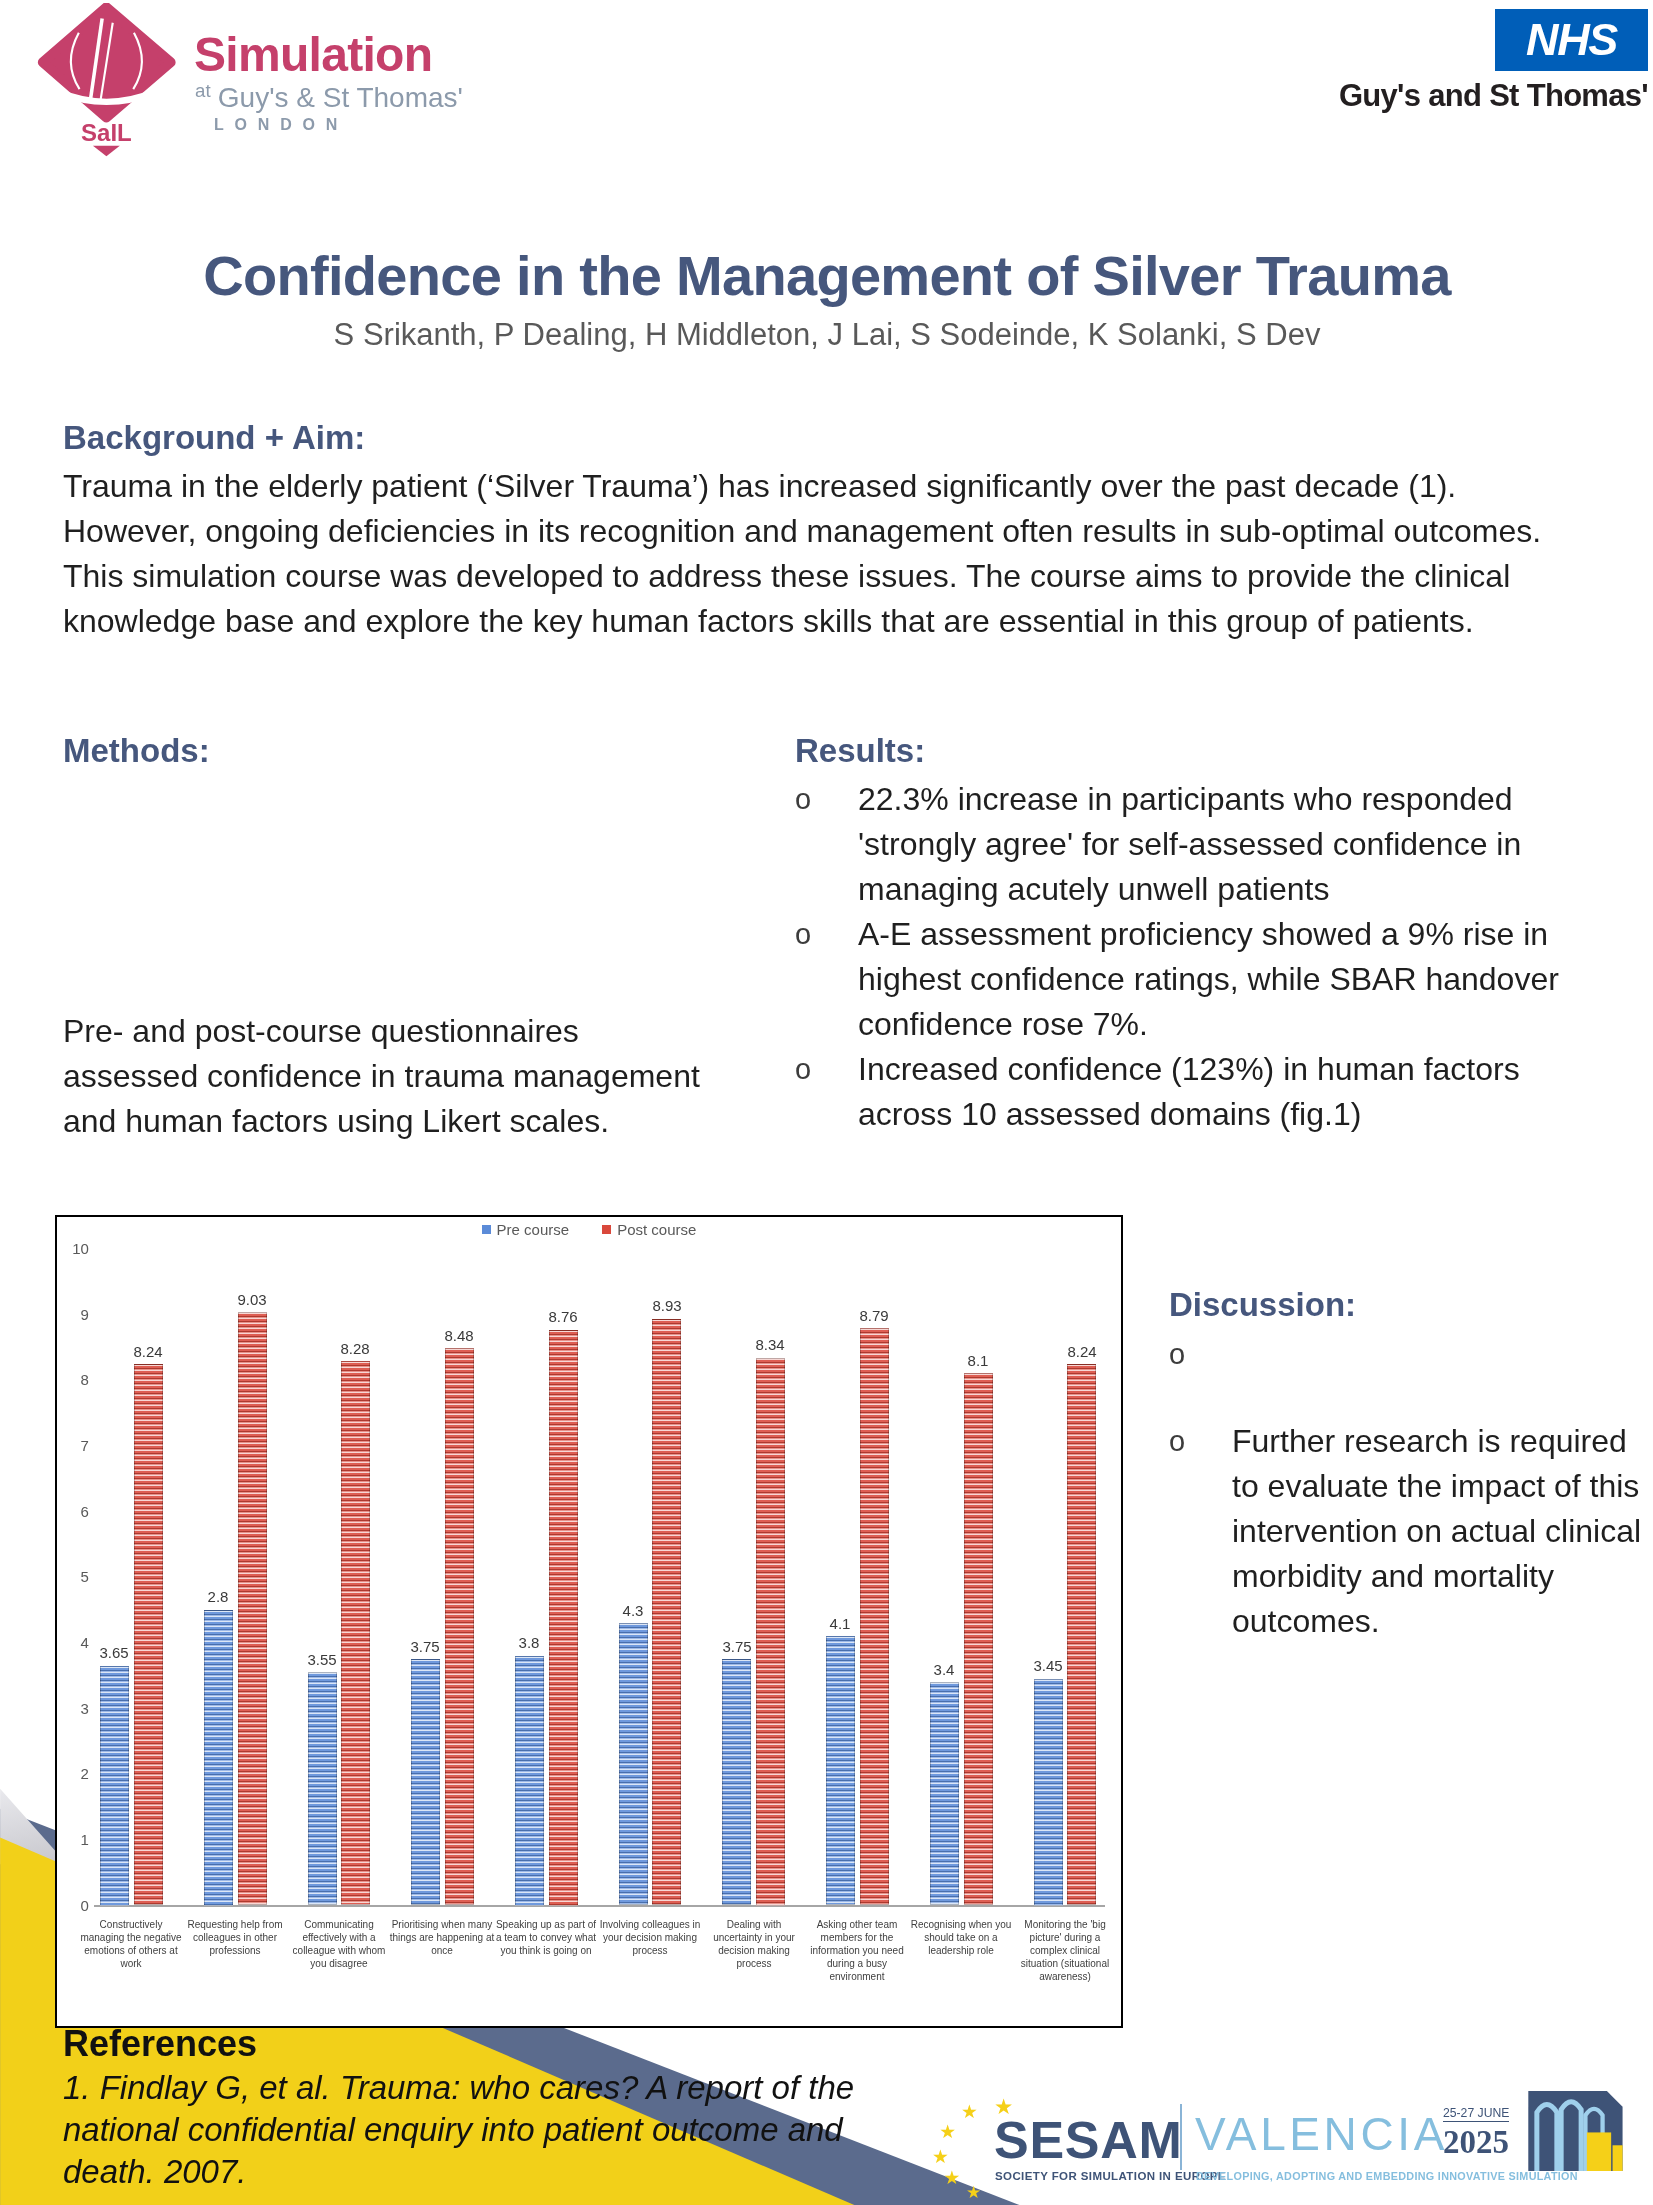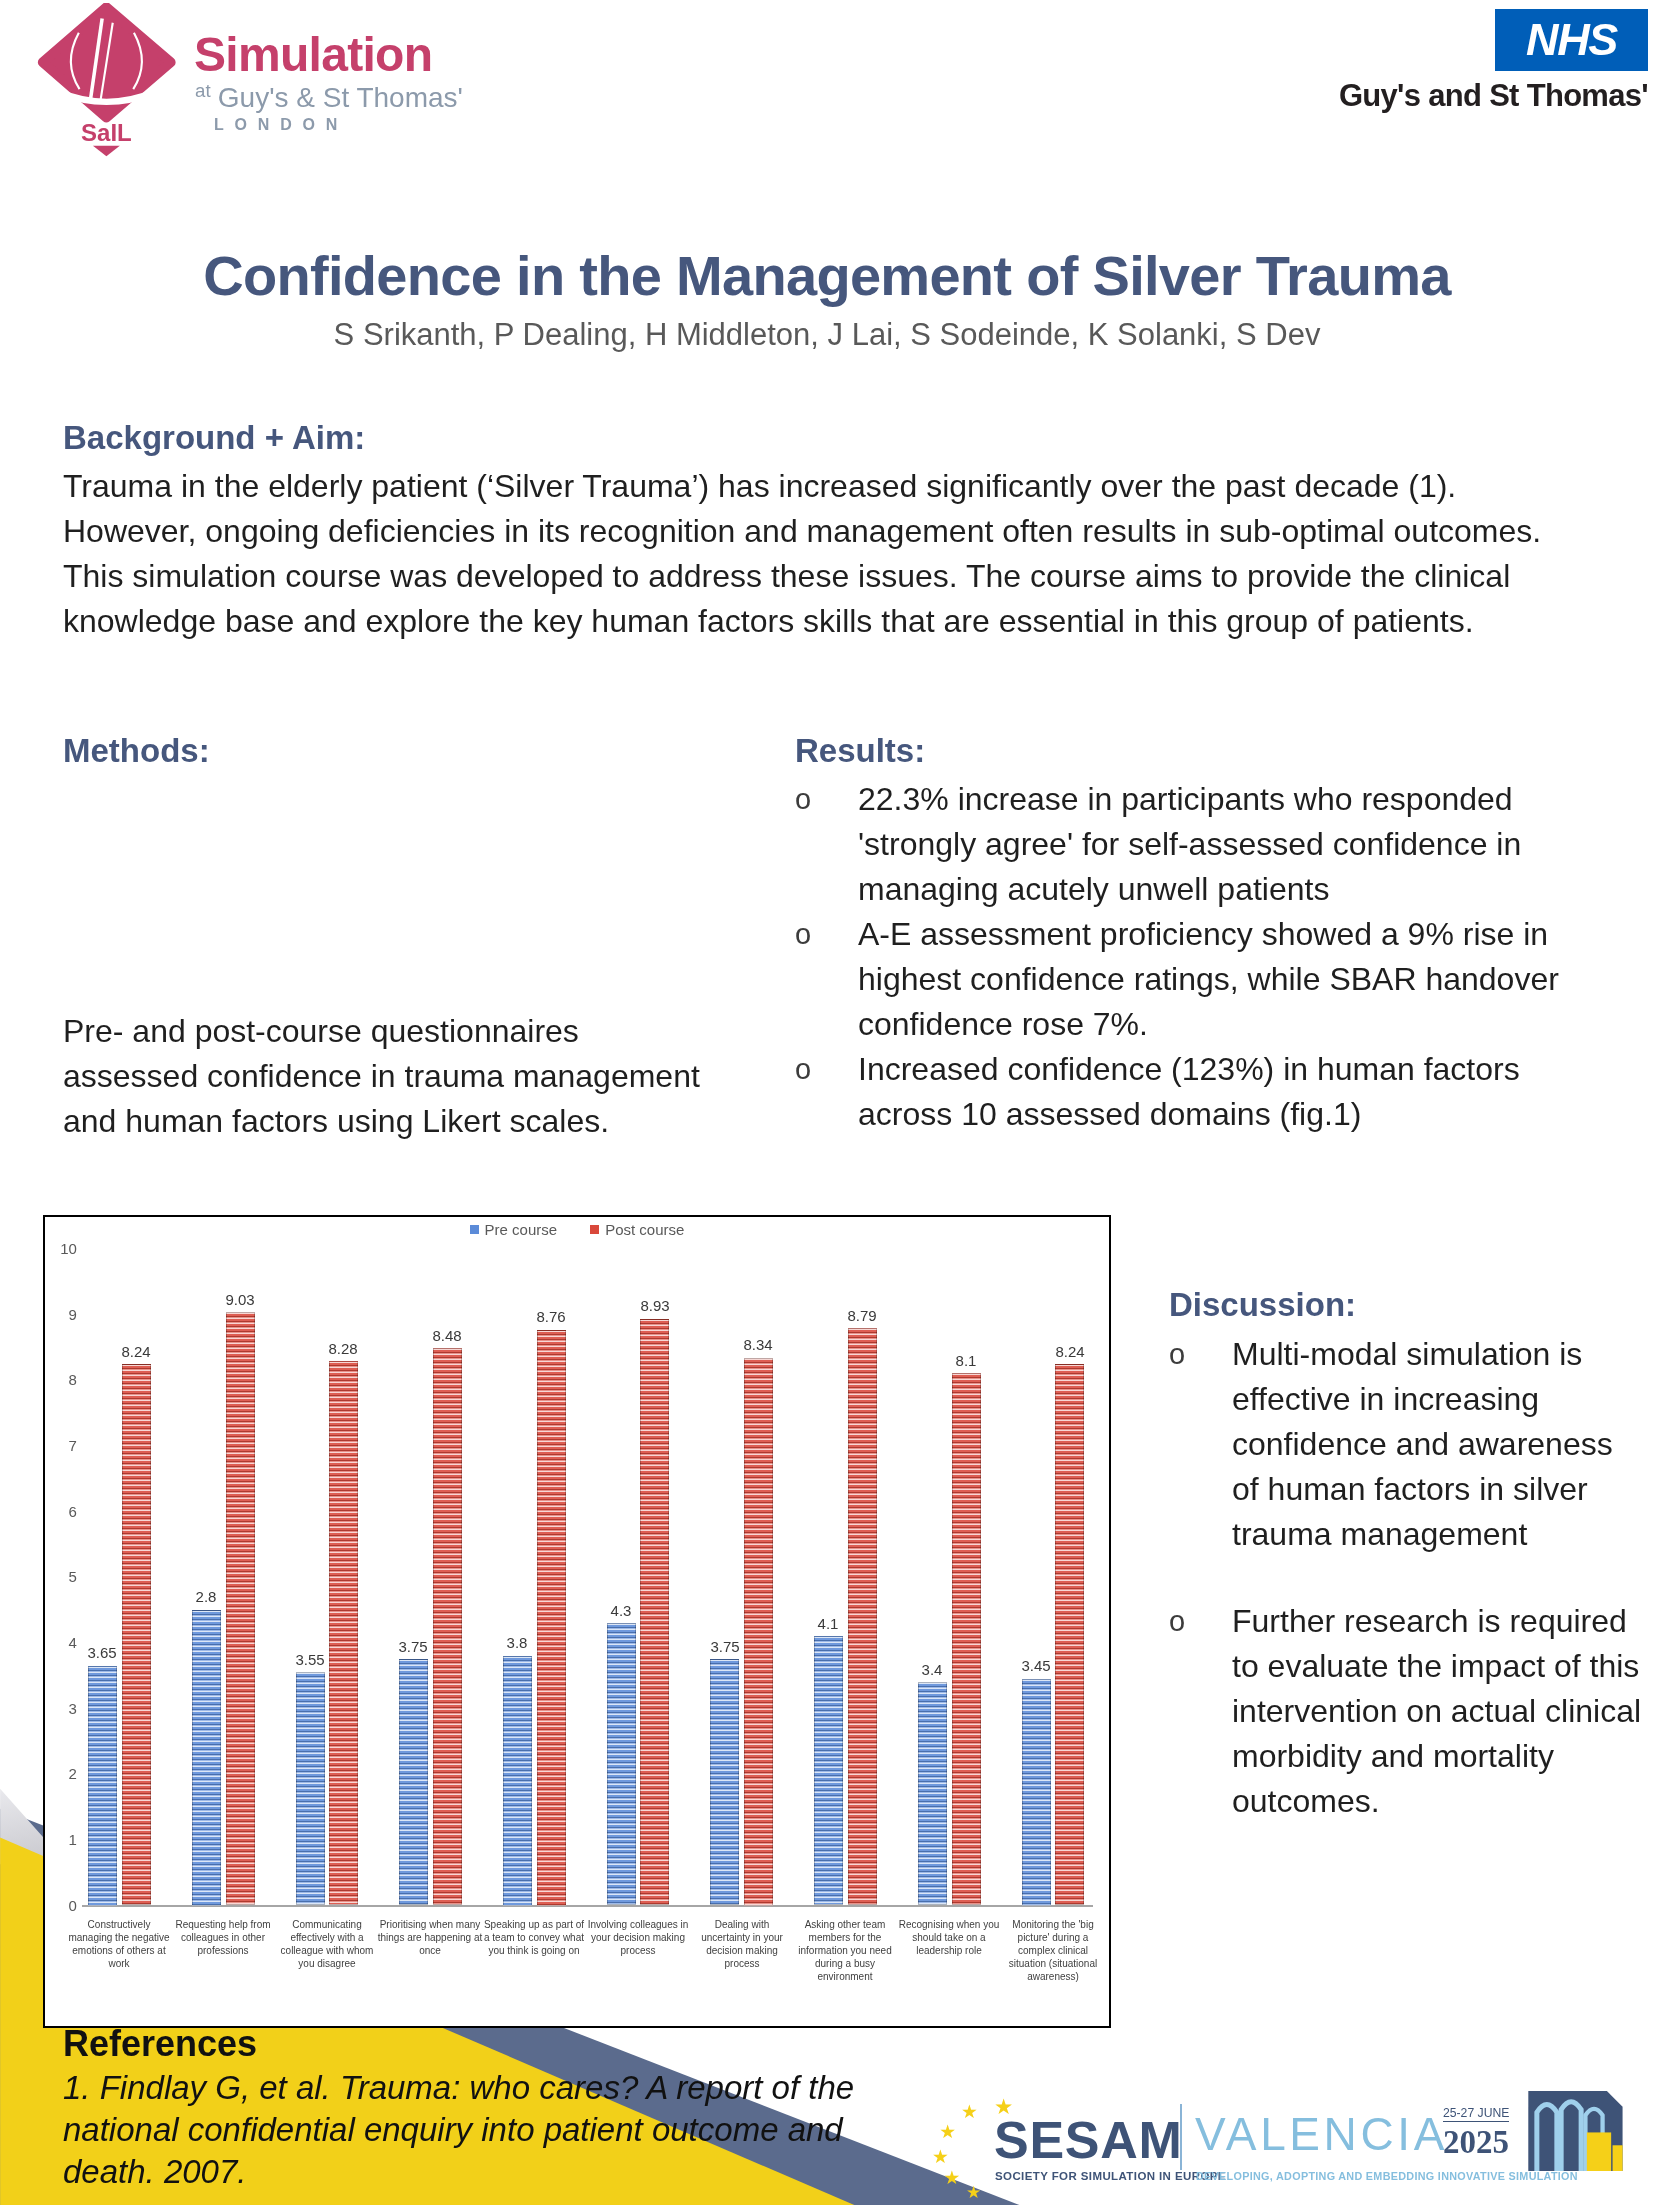--- a/index.html
+++ b/index.html
@@ -29,21 +29,21 @@
   .bullet-list{position:absolute;display:flex;flex-direction:column;}
   .bullet{display:flex;}
   .bullet .mark{flex:0 0 63px;font-size:29px;line-height:45px;color:#3c3c3c;}
   .bullet .btxt{font-size:32px;line-height:45px;color:#1f1f1f;}
   .ref-head{position:absolute;left:63px;top:2023px;font-size:36px;font-weight:bold;color:#111111;z-index:6;}
   .ref-body{position:absolute;left:63px;top:2067px;width:854px;font-size:33px;line-height:42px;font-style:italic;color:#111111;z-index:6;}
   
   .art{position:absolute;left:0;top:0;z-index:1;}
   
   .chart-box{
-    position:absolute;left:43px;top:1215px;width:1068px;height:813px;
+    position:absolute;left:55px;top:1215px;width:1068px;height:813px;
     background:#ffffff;border:2.9px solid #000000;box-sizing:border-box;z-index:4;
   }
   .legend{position:absolute;left:0;top:4.3px;width:100%;display:flex;justify-content:center;gap:33px;}
   .legend-item{display:flex;align-items:center;gap:5.7px;}
   .legend-sq{width:9.3px;height:9.3px;display:inline-block;}
   .legend-item span.ltxt{font-size:15px;color:#595959;}
   .ytick{position:absolute;width:29px;text-align:right;font-size:15px;color:#595959;}
   .axis-line{position:absolute;left:37px;width:1011px;height:2.2px;background:#a6a6a6;}
   .bar{position:absolute;box-sizing:border-box;border:0.7px solid rgba(0,0,0,0.22);
        background-image:repeating-linear-gradient(180deg,
@@ -201,21 +201,20 @@
         <div class="bar" style="left: 1010px; top: 147px; width: 29px; height: 541px; background-color: rgb(217, 72, 59);"></div>
         <div class="val-label" style="left: 995px; top: 126px;">8.24</div>
         <div class="cat-label" style="left: 955px; top: 701px;">Monitoring the 'big picture' during a complex clinical situation (situational awareness)</div>
       </div>
   </div>
 
   <div class="sec-head" style="left:1169px;top:1286px;">Discussion:</div>
   <div class="bullet-list" style="left:1169px;top:1332px;width:488px;">
     <div class="bullet">
       <span class="mark">o</span>
-      <span class="btxtВ btxt" style="width:413px;">Multi-modal simulation is effective in increasing confidence and awareness of human factors in silver trauma management</span>
     </div>
     <div class="bullet" style="margin-top:42px;">
       <span class="mark">o</span>
       <span class="btxt" style="width:413px;">Further research is required to evaluate the impact of this intervention on actual clinical morbidity and mortality outcomes.</span>
     </div>
   </div>
 
   <div class="ref-head">References</div>
   <div class="ref-body">1. Findlay G, et al. Trauma: who cares? A report of the national confidential enquiry into patient outcome and death. 2007.</div>
 

